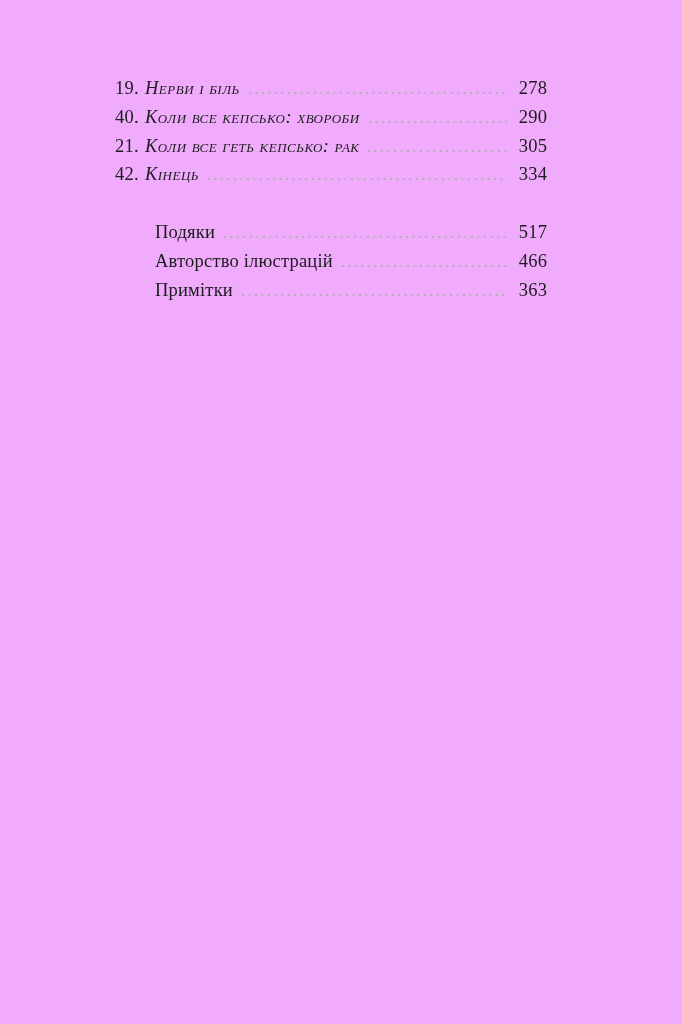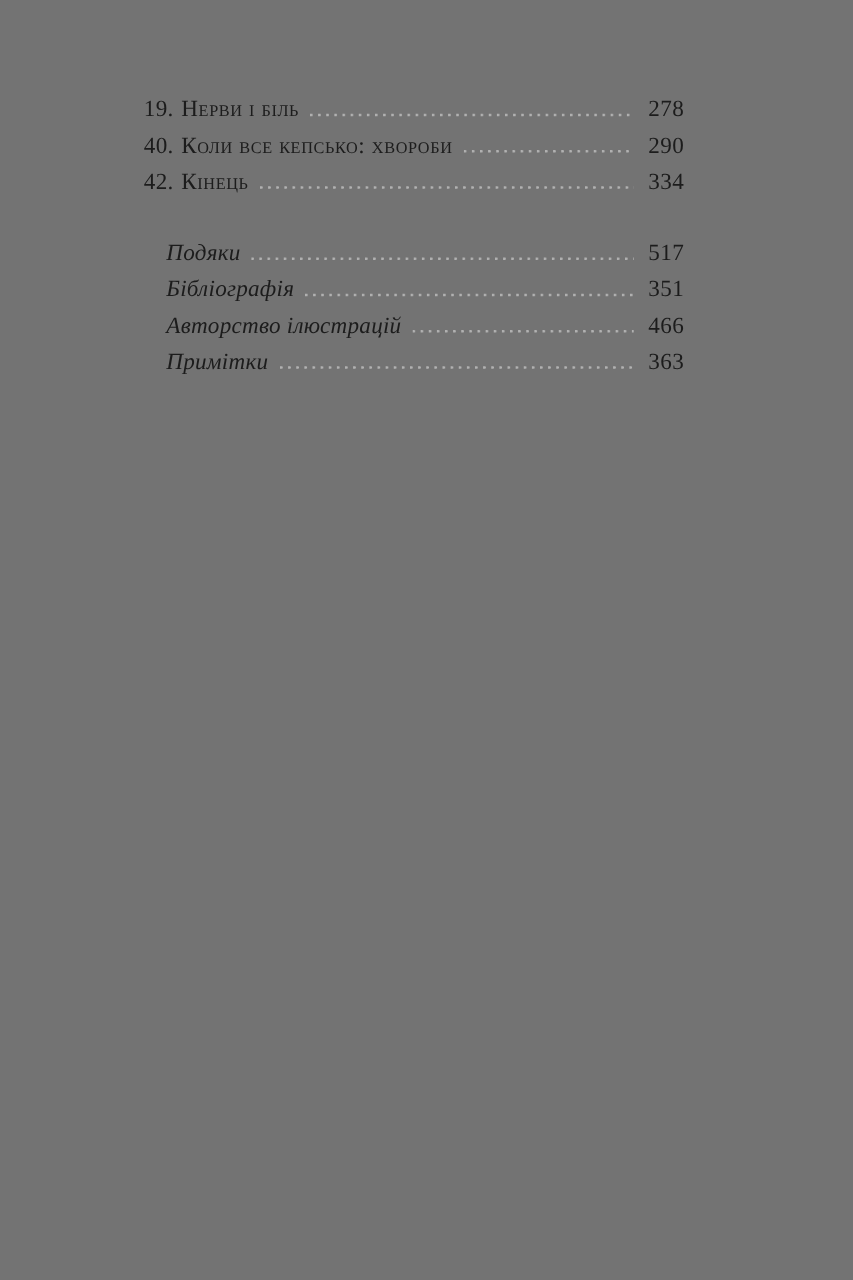--- a/index.html
+++ b/index.html
@@ -8,21 +8,21 @@
     height: 1024px;
     background: #ffffff;
     font-family: "Liberation Serif", "DejaVu Serif", serif;
     color: #1c1c1c;
     overflow: hidden;
   }
   .page {
     position: relative;
     width: 682px;
     height: 1024px;
-    background: #737373;
+    background: #f0abfc;
     padding-left: 32px;
   }
   .toc {
     position: absolute;
     left: 115px;
     top: 74px;
     width: 434px;
   }
   .toc-row {
     display: flex;
@@ -33,24 +33,24 @@
     white-space: nowrap;
   }
   .chapter-num {
     width: 30px;
     flex: 0 0 30px;
     letter-spacing: 0.3px;
   }
   .chapter-title {
     font-variant: small-caps;
     letter-spacing: 0.5px;
+    font-style: italic;
   }
   .backmatter-row .entry-title {
-    font-style: italic;
-    margin-left: 18px;
+    margin-left: 40px;
     letter-spacing: 0.2px;
   }
   .dot-leader {
     flex: 1 1 auto;
     height: 2px;
     margin: 0 10px 0 9px;
     background-image: radial-gradient(circle at 1px 1px, #b1b1b1 0.95px, rgba(177,177,177,0) 1.25px);
     background-size: 6.5px 2px;
     background-repeat: repeat-x;
     background-position: left bottom;
@@ -78,42 +78,43 @@
     <span class="page-num">278</span>
   </div>
 
   <div class="toc-row chapter-row">
     <span class="chapter-num">40.</span>
     <span class="chapter-title">Коли все кепсько: хвороби</span>
     <span class="dot-leader"></span>
     <span class="page-num">290</span>
   </div>
 
+  <div class="toc-row chapter-row">
+    <span class="chapter-num">21.</span>
+    <span class="chapter-title">Коли все геть кепсько: рак</span>
+    <span class="dot-leader"></span>
+    <span class="page-num">305</span>
+  </div>
 
 
   <div class="toc-row chapter-row">
     <span class="chapter-num">42.</span>
     <span class="chapter-title">Кінець</span>
     <span class="dot-leader"></span>
     <span class="page-num">334</span>
   </div>
 </div>
     <div class="section-gap"></div>
     <div id="backmatter-list">
   <div class="toc-row backmatter-row">
     <span class="entry-title">Подяки</span>
     <span class="dot-leader"></span>
     <span class="page-num">517</span>
   </div>
 
-  <div class="toc-row backmatter-row">
-    <span class="entry-title">Бібліографія</span>
-    <span class="dot-leader"></span>
-    <span class="page-num">351</span>
-  </div>
 
   <div class="toc-row backmatter-row">
     <span class="entry-title">Авторство ілюстрацій</span>
     <span class="dot-leader"></span>
     <span class="page-num">466</span>
   </div>
 
   <div class="toc-row backmatter-row">
     <span class="entry-title">Примітки</span>
     <span class="dot-leader"></span>

